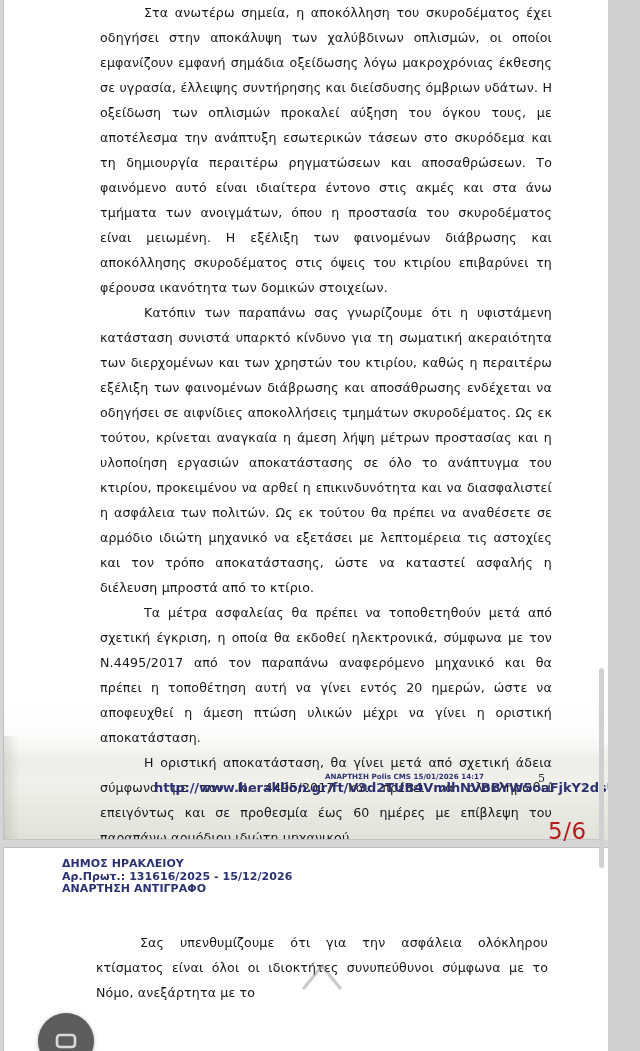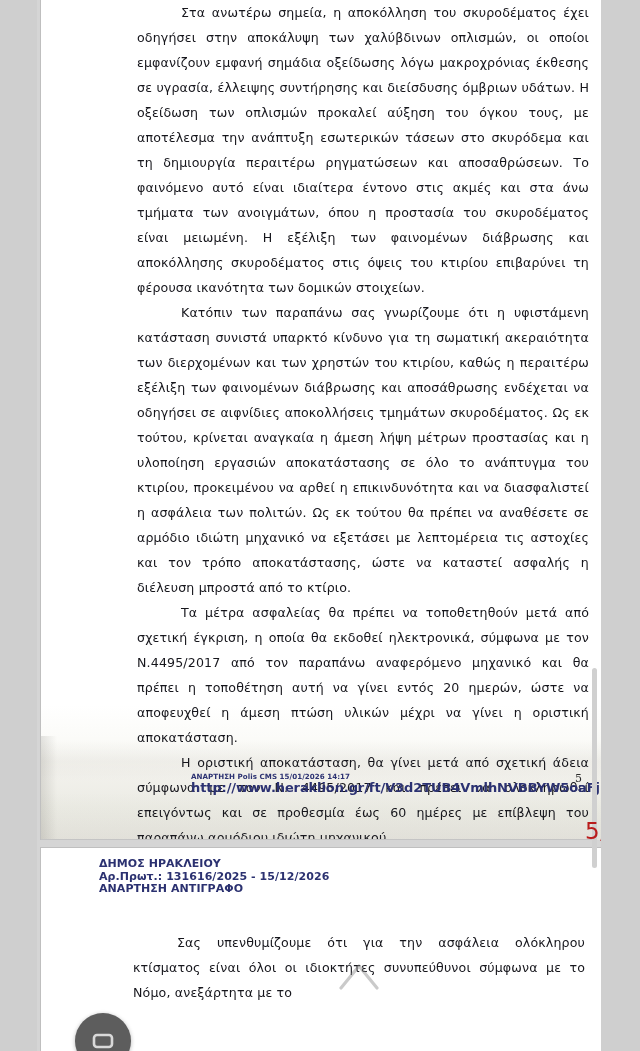--- a/index.html
+++ b/index.html
@@ -6,25 +6,24 @@
   * { box-sizing: border-box; }
   html, body {
     margin: 0; padding: 0;
     width: 640px; height: 1051px;
     background: #cfcfcf;
     font-family: "DejaVu Sans", "Liberation Sans", sans-serif;
     overflow: hidden;
   }
   #viewer {
     position: relative;
-    width: 564px;
+    width: 608px;
     height: 1051px;
     background: #d5d5d5;
     overflow: hidden;
-    margin-left: 37px;
   }
 
   
   .page {
     position: absolute;
     left: 4px;
     width: 628px;
     background: #ffffff;
     box-shadow: 0 0 0 1px #bfbfbf;
   }
@@ -85,21 +84,21 @@
     opacity: 0.42;
   }
   #watermark svg { width: 100%; height: 100%; display: block; }
 
   
   .footer-stamp {
     position: absolute;
     left: 150px;
     top: 776px;
     width: 330px;
-    text-align: left;
+    text-align: right;
     color: #2c3272;
     font-family: "DejaVu Sans", "Liberation Sans", sans-serif;
     font-size: 7.1px;
     line-height: 10.5px;
     font-weight: bold;
     letter-spacing: 0.05px;
     white-space: nowrap;
   }
   .footer-stamp .url { font-size: 13px; letter-spacing: -0.1px; }
   .page-number {

